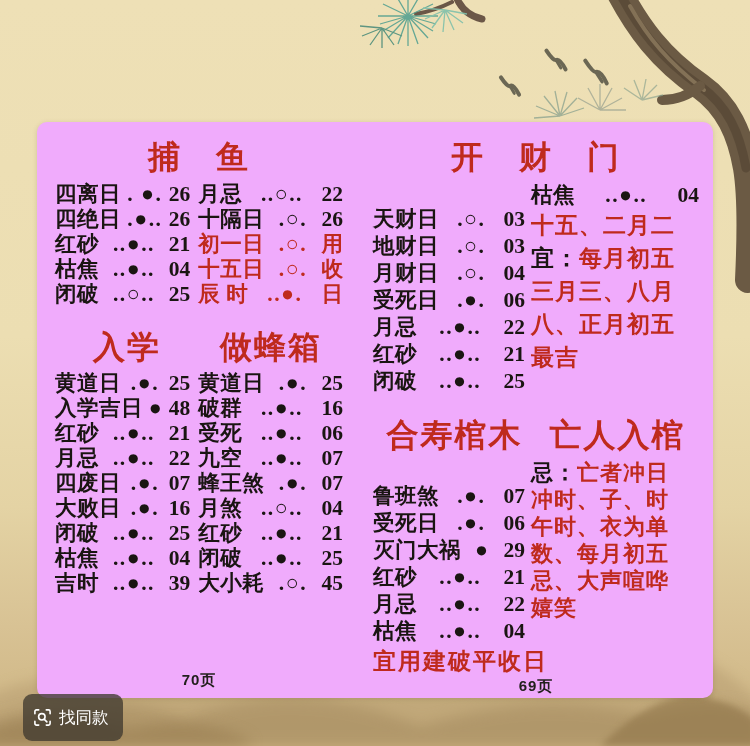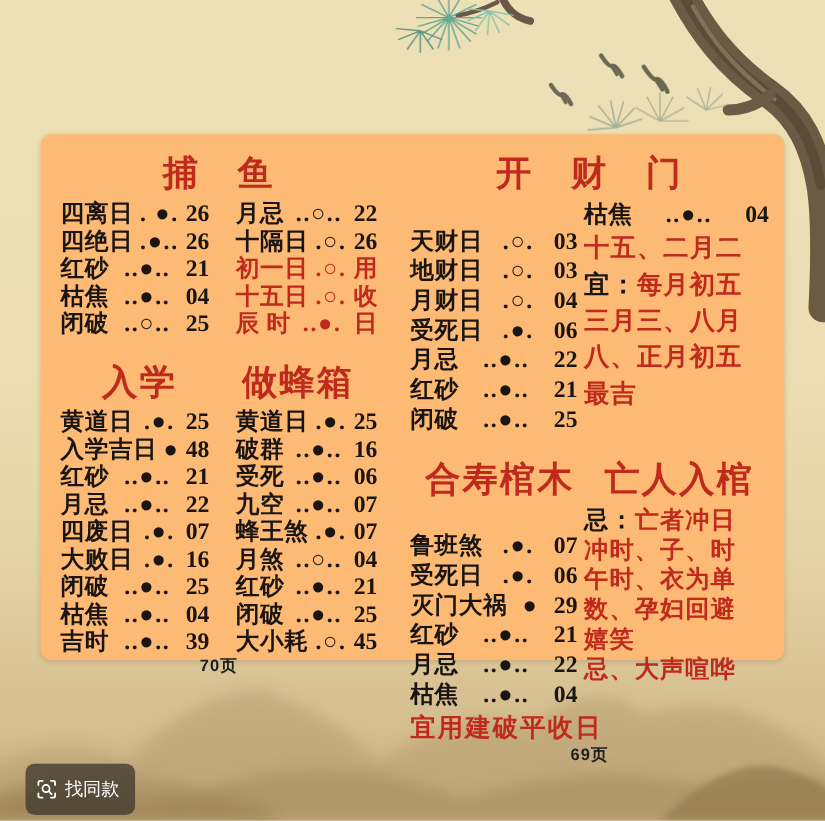--- a/index.html
+++ b/index.html
@@ -9,40 +9,40 @@
   html,body{margin:0;padding:0;}
   body{
     width:750px;height:746px;position:relative;overflow:hidden;
     background:linear-gradient(180deg,#eee0b6 0%,#ecdeb2 45%,#e4d3a4 68%,#d8c294 84%,#ccb381 100%);
     font-family:"Liberation Serif","DejaVu Serif",serif;
   }
   .bg-art{position:absolute;left:0;top:0;width:750px;height:746px;}
 
   
   .card{
-    position:absolute;left:37px;top:122px;width:676px;height:478px;
-    background:#fdba74;border-radius:10px;
+    position:absolute;left:37px;top:122px;width:676px;height:576px;
+    background:#f0abfc;border-radius:10px;
     box-shadow:0 1px 5px rgba(90,70,40,.18);
     box-sizing:border-box;padding:18px 14px 8px 18px;
     display:flex;gap:30px;
     color:var(--ink);font-weight:bold;
   }
   .page{display:flex;flex-direction:column;min-width:0;}
   .page-0{flex:0 0 288px;}
   .page-1{flex:1;}
 
   .sec-title{
     display:flex;justify-content:center;
     color:var(--red);font-size:32px;line-height:1.08;
     letter-spacing:2px;margin:0 0 7px 0;white-space:nowrap;
   }
   .sec-title .tp{flex:1;text-align:center;}
   .page .sec-title:not(:first-child){margin-top:23px;}
 
-  .row{display:flex;gap:24px;height:25px;line-height:25px;font-size:21.5px;}
+  .row{display:flex;gap:8px;height:25px;line-height:25px;font-size:21.5px;}
   .cell{display:flex;align-items:baseline;min-width:0;}
   .cell.c0{flex:0 0 47%;}
   .cell.c1{flex:1;}
   .cell.full{height:27px;line-height:27px;font-size:21.5px;}
   .lbl{white-space:nowrap;letter-spacing:.5px;}
   .dots{flex:1;text-align:center;overflow:hidden;white-space:nowrap;letter-spacing:1.5px;padding:0 1px;}
   .val{white-space:nowrap;}
   .red{color:var(--red);}
 
   .cols{display:flex;gap:6px;}
@@ -405,23 +405,23 @@
           <span class="cell full">
             <span class="lbl">枯焦</span>
             <span class="dots">..●..</span>
             <span class="val">04</span>
           </span>
         </div>
         <div class="colR">
           <div class="redline"><span class="prefix">忌：</span>亡者冲日</div>
           <div class="redline">冲时、子、时</div>
           <div class="redline">午时、衣为单</div>
-          <div class="redline">数、孕妇回避</div>
+          <div class="redline">数、每月初五</div>
+          <div class="redline">忌、大声喧哗</div>
           <div class="redline">嬉笑</div>
-          <div class="redline">忌、大声喧哗</div>
         </div>
       </div>
       <div class="footer-line">宜用建破平收日</div>
       <div class="pagenum">69页</div>
     </div>
   </div>
 
 <button class="find-btn">
   <span>
     <svg width="19" height="19" viewBox="0 0 20 20" fill="none" stroke="#ffffff" stroke-width="1.7" stroke-linecap="round">

